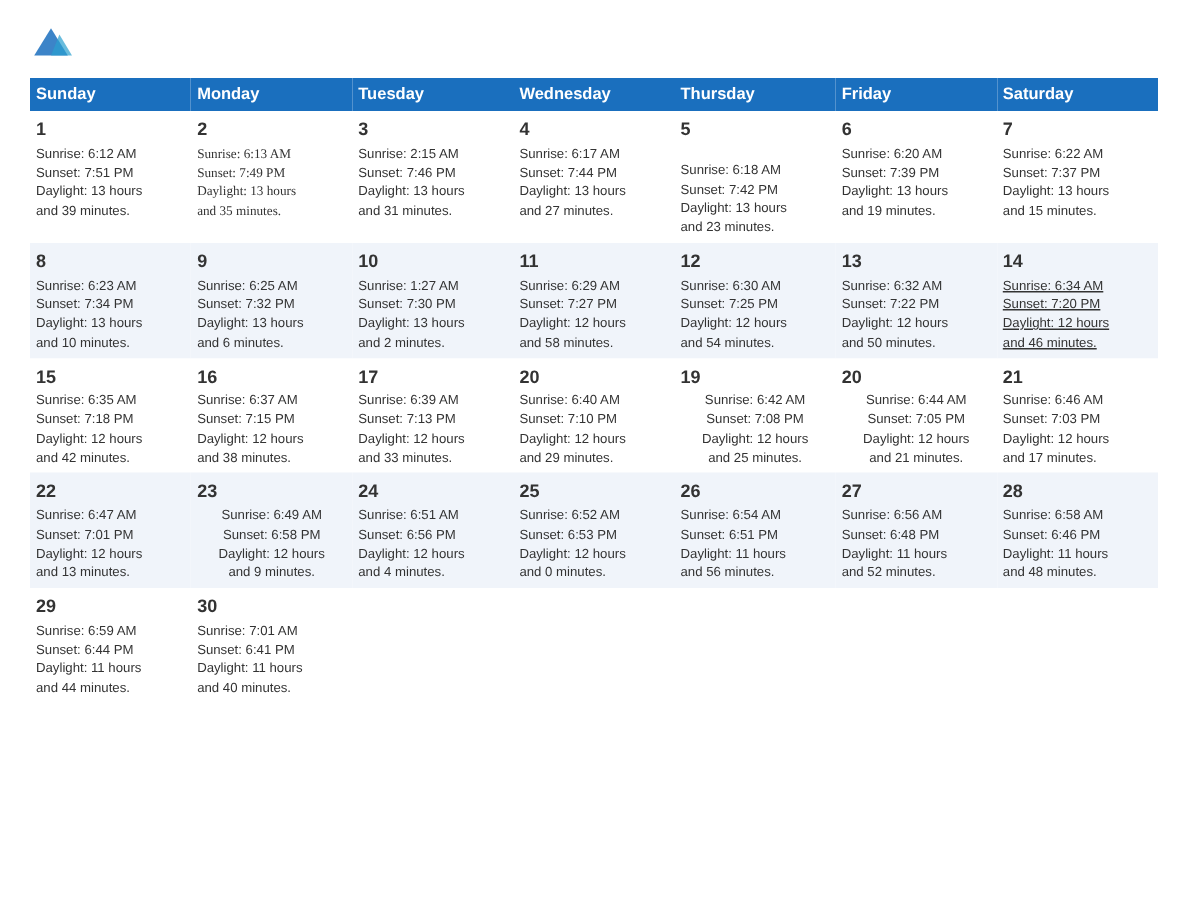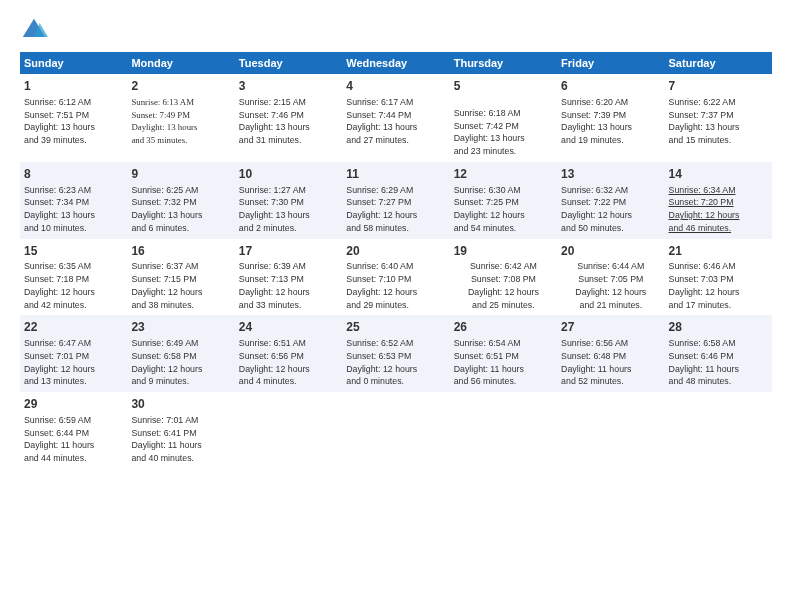--- a/index.html
+++ b/index.html
@@ -284,21 +284,21 @@
         <tr>
           <td>
             <span class="day-num">22</span>
             <span class="cell-content" style="white-space: pre-line;">Sunrise: 6:47 AM
 Sunset: 7:01 PM
 Daylight: 12 hours
 and 13 minutes.</span>
           </td>
           <td>
             <span class="day-num">23</span>
-            <span class="cell-content" style="white-space: pre-line;">Sunrise: 6:49 AM
+            <span class="cell-content" style="white-space: pre-line; text-align: center;">Sunrise: 6:49 AM
 Sunset: 6:58 PM
 Daylight: 12 hours
 and 9 minutes.</span>
           </td>
           <td>
             <span class="day-num">24</span>
             <span class="cell-content" style="white-space: pre-line;">Sunrise: 6:51 AM
 Sunset: 6:56 PM
 Daylight: 12 hours
 and 4 minutes.</span>

